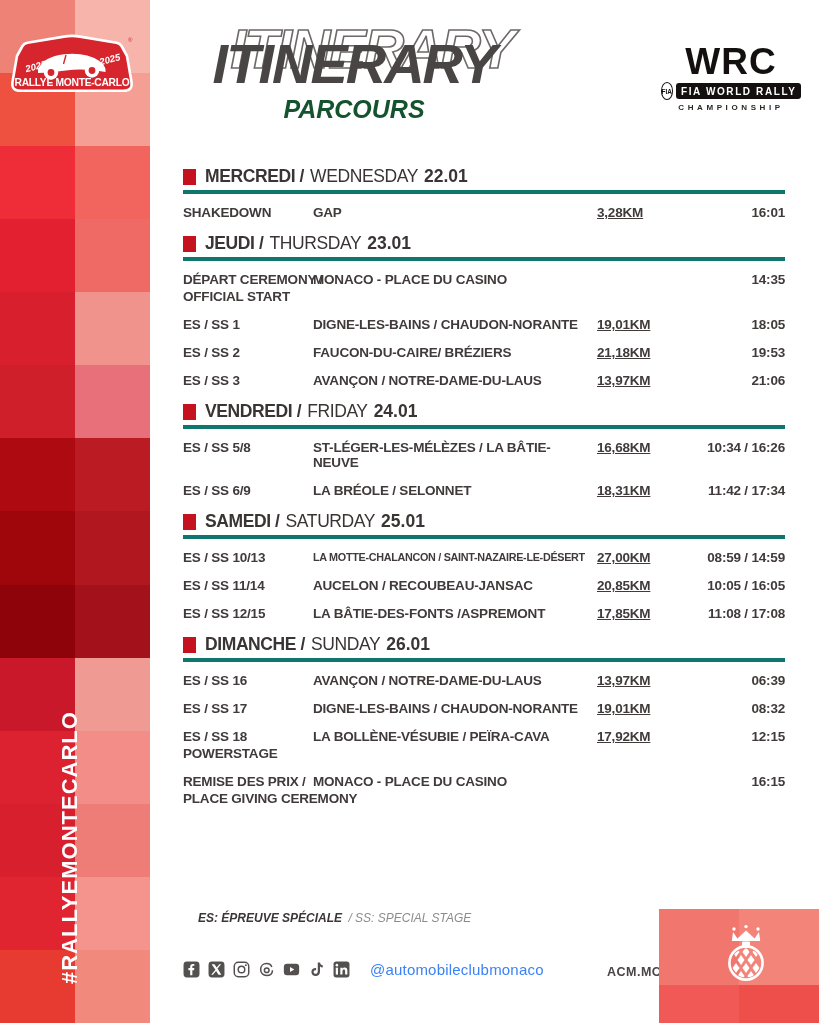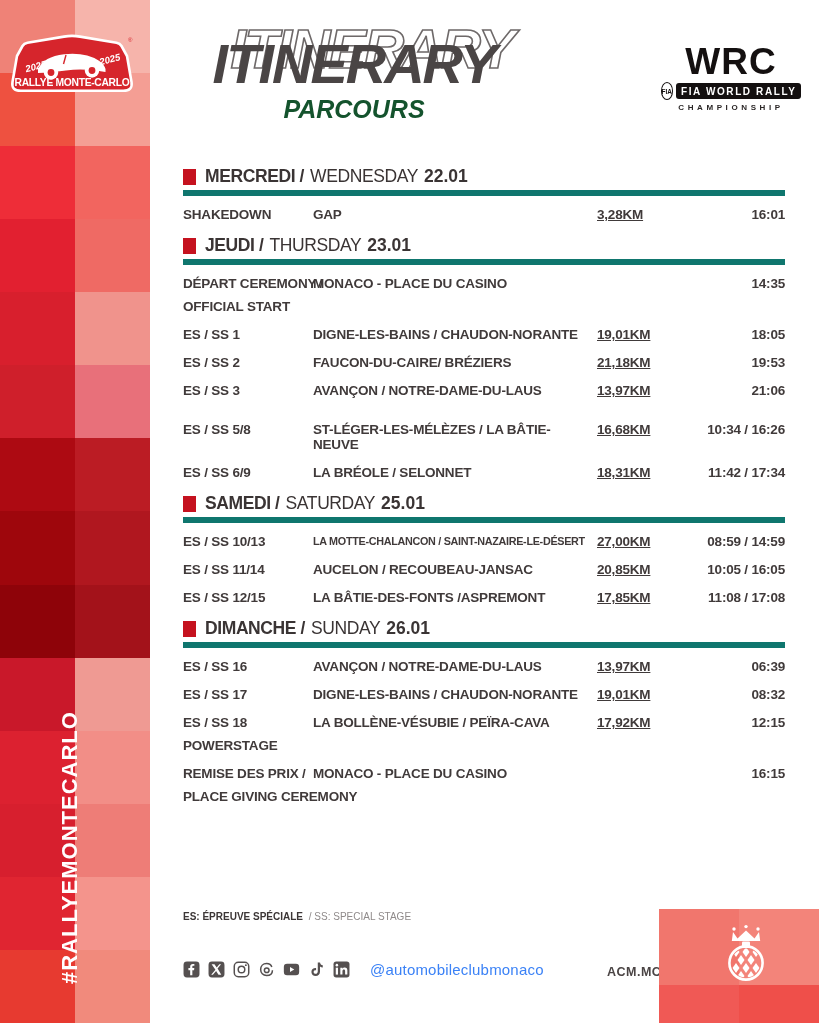--- a/index.html
+++ b/index.html
@@ -34,37 +34,37 @@
   .wrc-row{display:flex;align-items:center;justify-content:center;gap:3px;margin-top:3px;}
   .fia-badge{width:16px;height:16px;border:1.6px solid #141010;border-radius:50%;
              font-size:6.5px;font-weight:800;display:flex;align-items:center;justify-content:center;}
   .wrc-pill{background:#141010;color:#fff;font-size:10px;font-weight:700;letter-spacing:1.6px;
             padding:2.5px 5px;border-radius:3px;white-space:nowrap;}
   .wrc-champ{font-size:8px;letter-spacing:3.6px;font-weight:600;margin-top:3px;color:#2a2626;}
 
   
   .schedule{position:absolute;left:183px;top:166px;width:602px;color:#3e3838;}
   .day{margin-bottom:8px;}
-  .day-header{display:flex;align-items:center;border-bottom:6px solid #0f766e;padding-bottom:3px;}
+  .day-header{display:flex;align-items:center;border-bottom:4px solid #0f766e;padding-bottom:3px;}
   .red-sq{width:13px;height:16px;background:#c5121f;margin-right:9px;flex:none;}
   .day-fr{font-size:17.5px;font-weight:800;color:#3a3434;letter-spacing:-0.4px;white-space:pre;}
   .day-en{font-size:17.5px;font-weight:400;color:#3a3434;margin-left:6px;letter-spacing:-0.4px;}
   .day-date{font-size:17.5px;font-weight:800;color:#3a3434;margin-left:6px;}
   .day-rows{padding-top:11px;}
   .row{display:flex;align-items:flex-start;margin-bottom:13px;font-size:13.5px;font-weight:700;
        letter-spacing:-0.2px;line-height:15px;color:#403a3a;}
   .c-stage{width:130px;flex:none;white-space:nowrap;}
-  .stage2{margin-top:8px;}
+  .stage2{margin-top:2px;}
   .c-loc{width:280px;flex:none;padding-right:4px;}
   .loc-small{font-size:10.8px;letter-spacing:-0.3px;line-height:15px;}
   .c-dist{width:90px;flex:none;text-decoration:underline;}
   .c-time{flex:1;text-align:right;}
 
   
-  .footnote{position:absolute;left:183px;top:911px;font-size:10px;}
+  .footnote{position:absolute;left:198px;top:911px;font-style:italic;font-size:12px;}
   .fn-bold{font-weight:800;color:#3c3636;}
   .fn-light{font-weight:400;color:#8f8a8a;margin-left:3px;}
   .social{position:absolute;left:183px;top:961px;display:flex;align-items:center;gap:8px;}
   .social .s-icon{width:17px;height:17px;display:inline-flex;}
   .social .s-icon svg{width:100%;height:100%;}
   .handle{font-size:15px;color:#3b82f6;letter-spacing:.2px;margin-left:12px;}
   .acm{position:absolute;left:607px;top:965px;font-size:12.5px;font-weight:700;
        color:#4a4444;letter-spacing:.5px;}
 
   .acm-panel{position:absolute;left:659px;top:909px;width:160px;height:114px;
@@ -200,20 +200,26 @@
       <div>ES / SS 3</div>
 
     </div>
     <div class="c-loc">AVANÇON / NOTRE-DAME-DU-LAUS</div>
     <div class="c-dist">13,97KM</div>
     <div class="c-time">21:06</div>
   </div>
         </div>
   </section>
       <section class="day">
+    <div class="day-header">
+      <span class="red-sq"></span>
+      <span class="day-fr">VENDREDI /</span>
+      <span class="day-en">FRIDAY</span>
+      <span class="day-date">24.01</span>
+    </div>
     <div class="day-rows">
           <div class="row">
     <div class="c-stage">
       <div>ES / SS 5/8</div>
 
     </div>
     <div class="c-loc">ST-LÉGER-LES-MÉLÈZES / LA BÂTIE-NEUVE</div>
     <div class="c-dist">16,68KM</div>
     <div class="c-time">10:34 / 16:26</div>
   </div>

